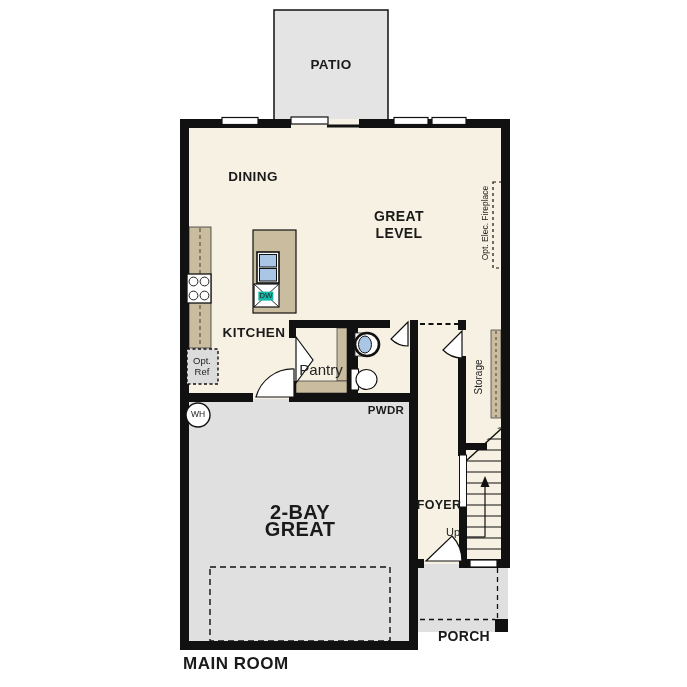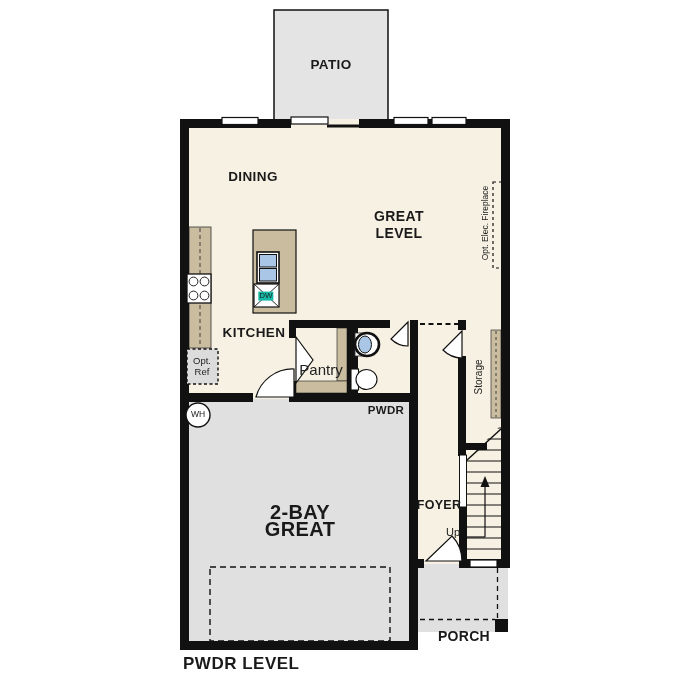--- a/index.html
+++ b/index.html
@@ -182,15 +182,15 @@
 </div>
 <div class="lbl room-sm" style="left:464px;top:592px;font-size:14px">PORCH</div>
 <div class="lbl plain" style="left:453px;top:532px;font-size:11px">Up</div>
 <div class="lbl plain dw-bg" style="left:266px;top:296px;font-size:8px">DW</div>
 <div class="lbl plain" style="left:198px;top:415px;font-size:8.5px">WH</div>
 <div class="lbl plain" style="left:202px;top:366px;font-size:9.5px;line-height:11px">
   <span style="display:block">Opt.</span>
   <span style="display:block">Ref</span>
 </div>
 <div class="lbl plain rot" style="left:486px;top:223px;font-size:8.5px">Opt. Elec. Fireplace</div>
-<div class="lbl title" style="left:183px;top:664px">PWDR LEVEL</div>
+<div class="lbl title" style="left:183px;top:664px">MAIN ROOM</div>
 
 </div>
 
 </body></html>

